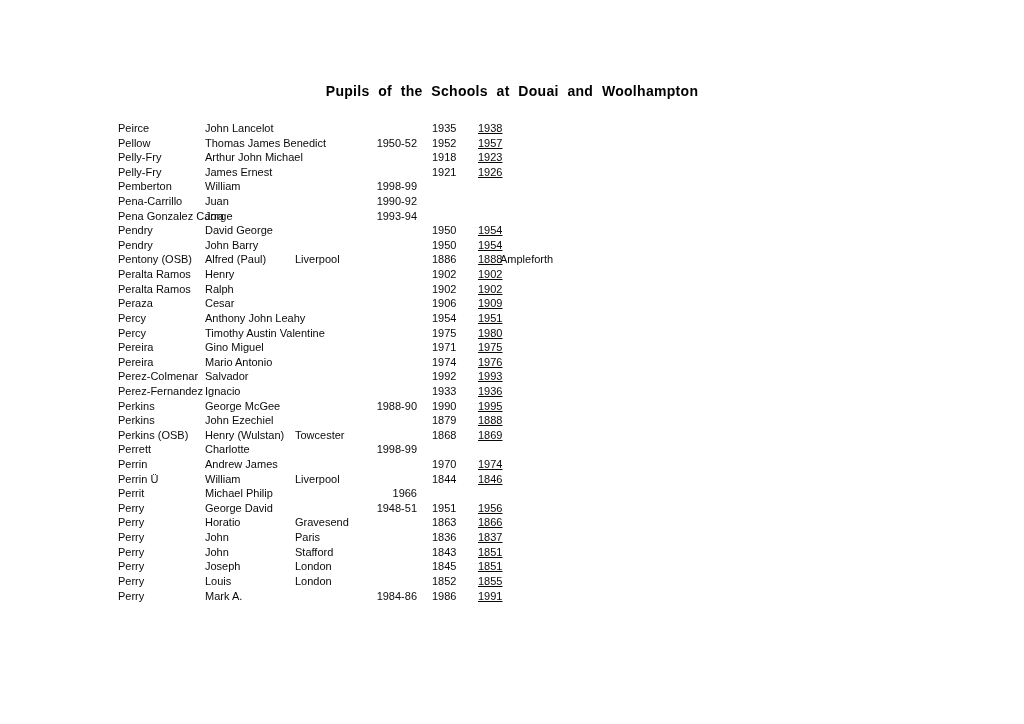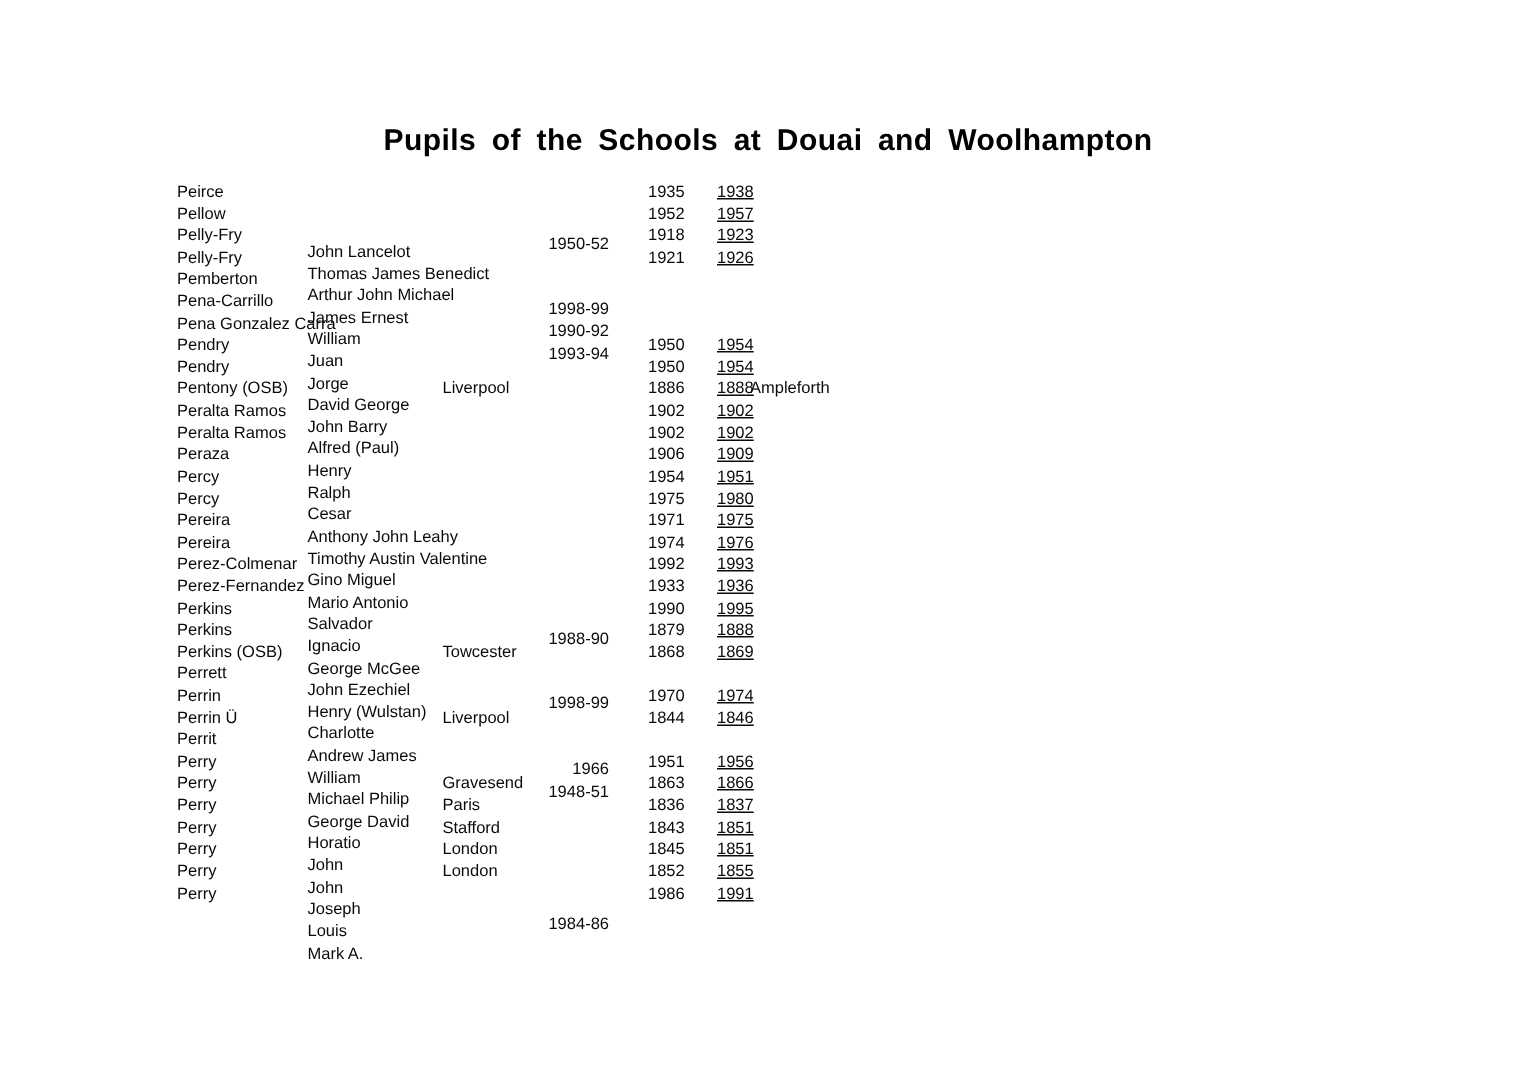--- a/index.html
+++ b/index.html
@@ -15,21 +15,21 @@
     overflow: hidden;
     font-family: "Liberation Sans", sans-serif;
     color: #000000;
   }
   .title {
     position: absolute;
     top: 83px;
     left: 0;
     width: 1024px;
     text-align: center;
-    font-size: 20px;
+    font-size: 14px;
     font-weight: bold;
     letter-spacing: 0.3px;
     word-spacing: 4.5px;
     white-space: nowrap;
   }
   .table {
     position: absolute;
     top: 121px;
     left: 118px;
     width: 860px;
@@ -40,23 +40,23 @@
   }
   .cell {
     position: absolute;
     top: 0;
     font-size: 11px;
     line-height: 14.62px;
     white-space: nowrap;
     color: #0a0a0a;
   }
   .cell.surname   { left: 0; }
-  .cell.forenames { left: 87px; margin-top: 40px; }
+  .cell.forenames { left: 87px; }
   .cell.place     { left: 177px; }
-  .cell.range     { left: 224px; width: 64px; text-align: right; margin-top: 20px; }
+  .cell.range     { left: 235px; width: 64px; text-align: right; }
   .cell.year1     { left: 314px; }
   .cell.year2     { left: 360px; text-decoration: underline; }
   .cell.note      { left: 382px; }
 </style>
 </head>
 <body>
 
 <div class="page">
   <div class="title">Pupils of the Schools at Douai and Woolhampton</div>
 

